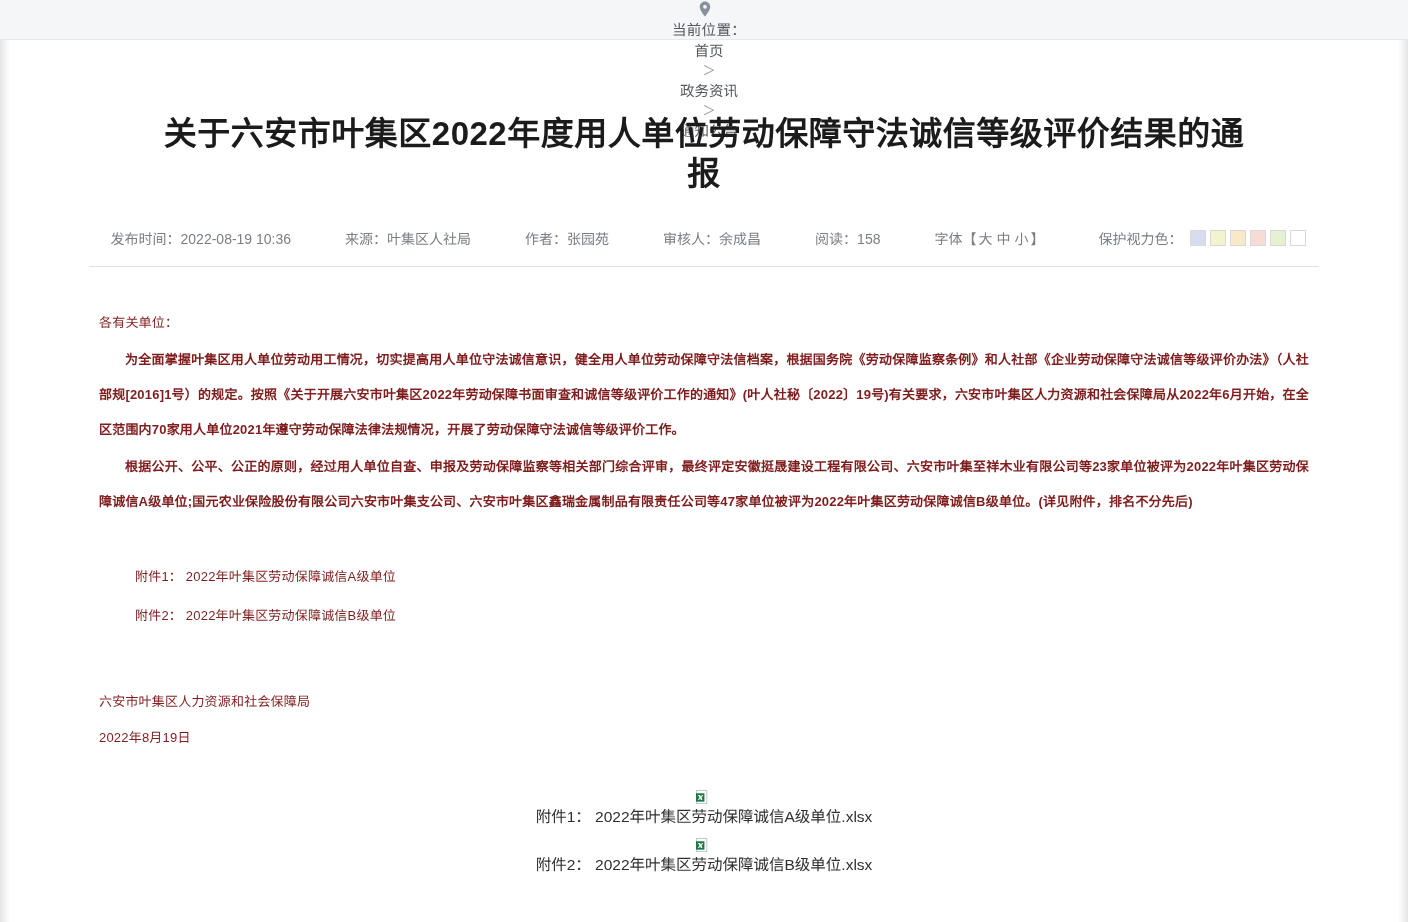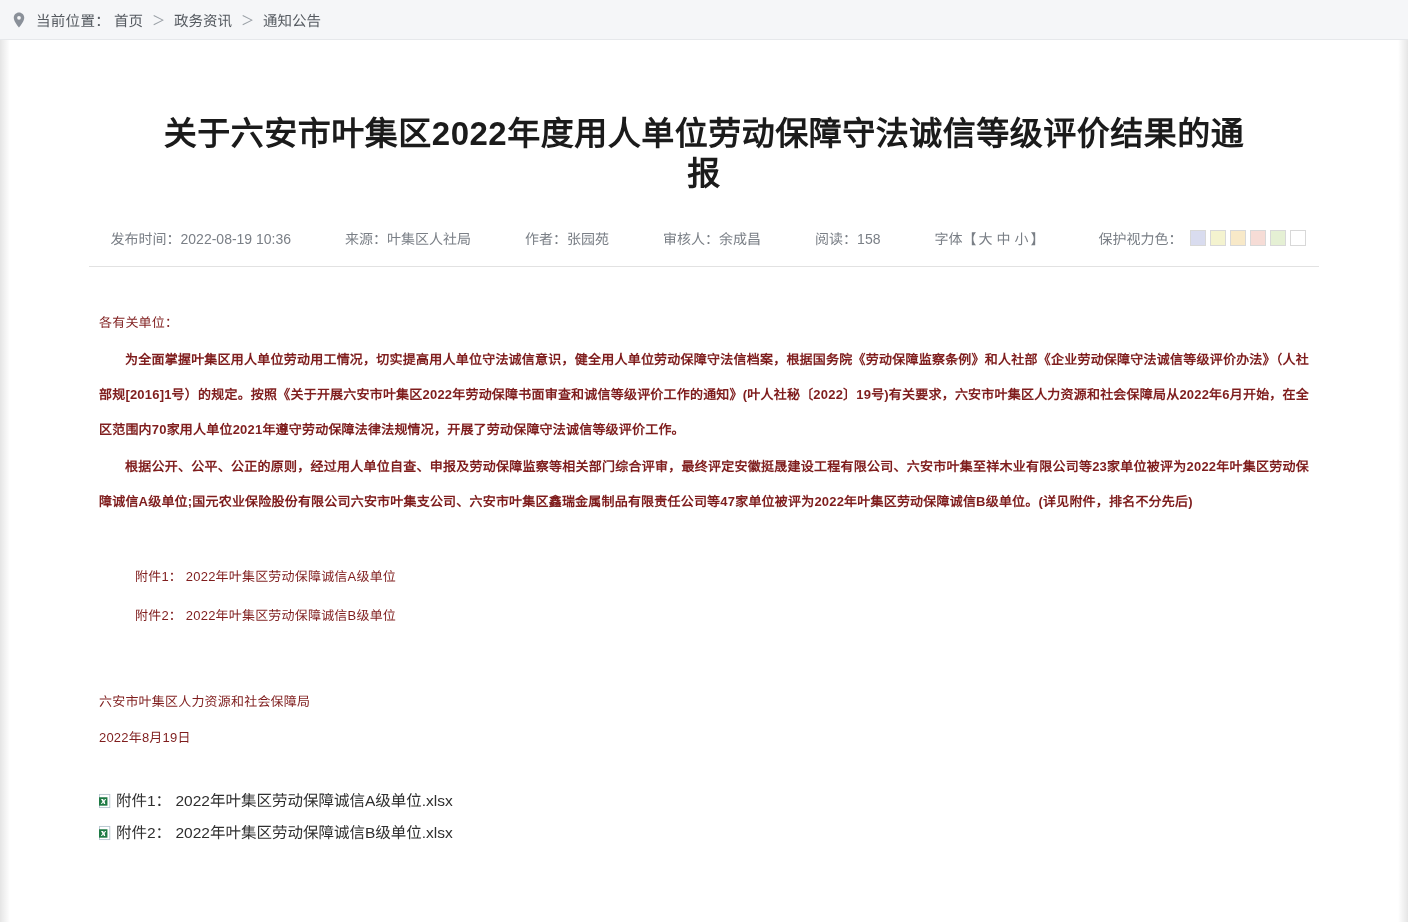--- a/index.html
+++ b/index.html
@@ -19,20 +19,21 @@
 
   
   .breadcrumb-bar {
     height: 40px;
     background: #f5f6f8;
     border-bottom: 1px solid #e6e8eb;
     display: flex;
     align-items: center;
     padding-left: 10px;
     box-sizing: border-box;
+    flex-direction: column;
   }
   .loc-icon {
     width: 18px;
     height: 18px;
     margin-right: 8px;
     flex: 0 0 auto;
     display: block;
   }
   .breadcrumb-bar .crumb-label {
     font-size: 14.5px;
@@ -155,20 +156,21 @@
     margin-top: 34px;
     padding: 0 10px;
     font-size: 15.5px;
     color: #2f2f2f;
   }
   .attachment-row {
     display: flex;
     align-items: center;
     margin-bottom: 8px;
     line-height: 24px;
+    flex-direction: column;
   }
   .xls-icon {
     width: 15px;
     height: 16px;
     margin-right: 2px;
     flex: 0 0 auto;
     display: block;
   }
   .attachment-link {
     color: #2f2f2f;

